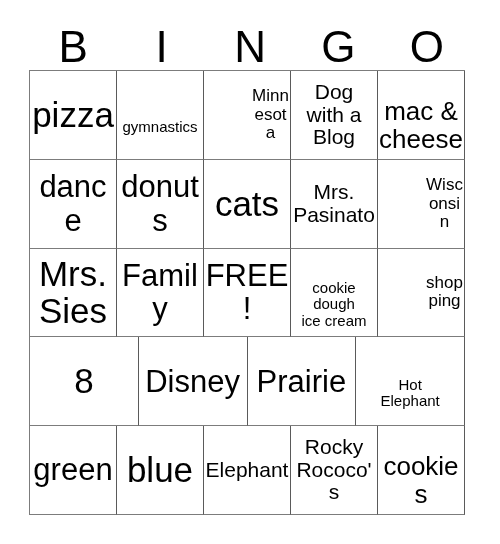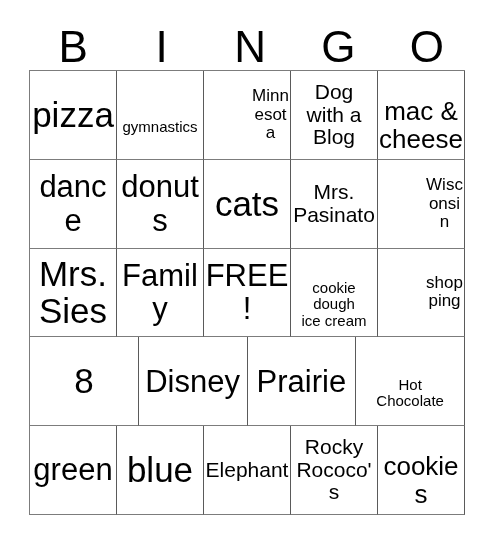--- a/index.html
+++ b/index.html
@@ -180,21 +180,21 @@
         <span class="cell-text sz-xl">8</span>
       </div>
       <div class="grid-cell">
         <span class="cell-text sz-lg">Disney</span>
       </div>
       <div class="grid-cell">
         <span class="cell-text sz-lg">Prairie</span>
       </div>
       <div class="grid-cell">
         <span class="cell-text sz-xxs">Hot
-Chocolate</span>
+Elephant</span>
       </div>
     </div>
 
     <div class="grid-row">
       <div class="grid-cell">
         <span class="cell-text sz-lg">green</span>
       </div>
       <div class="grid-cell">
         <span class="cell-text sz-xl">blue</span>
       </div>

